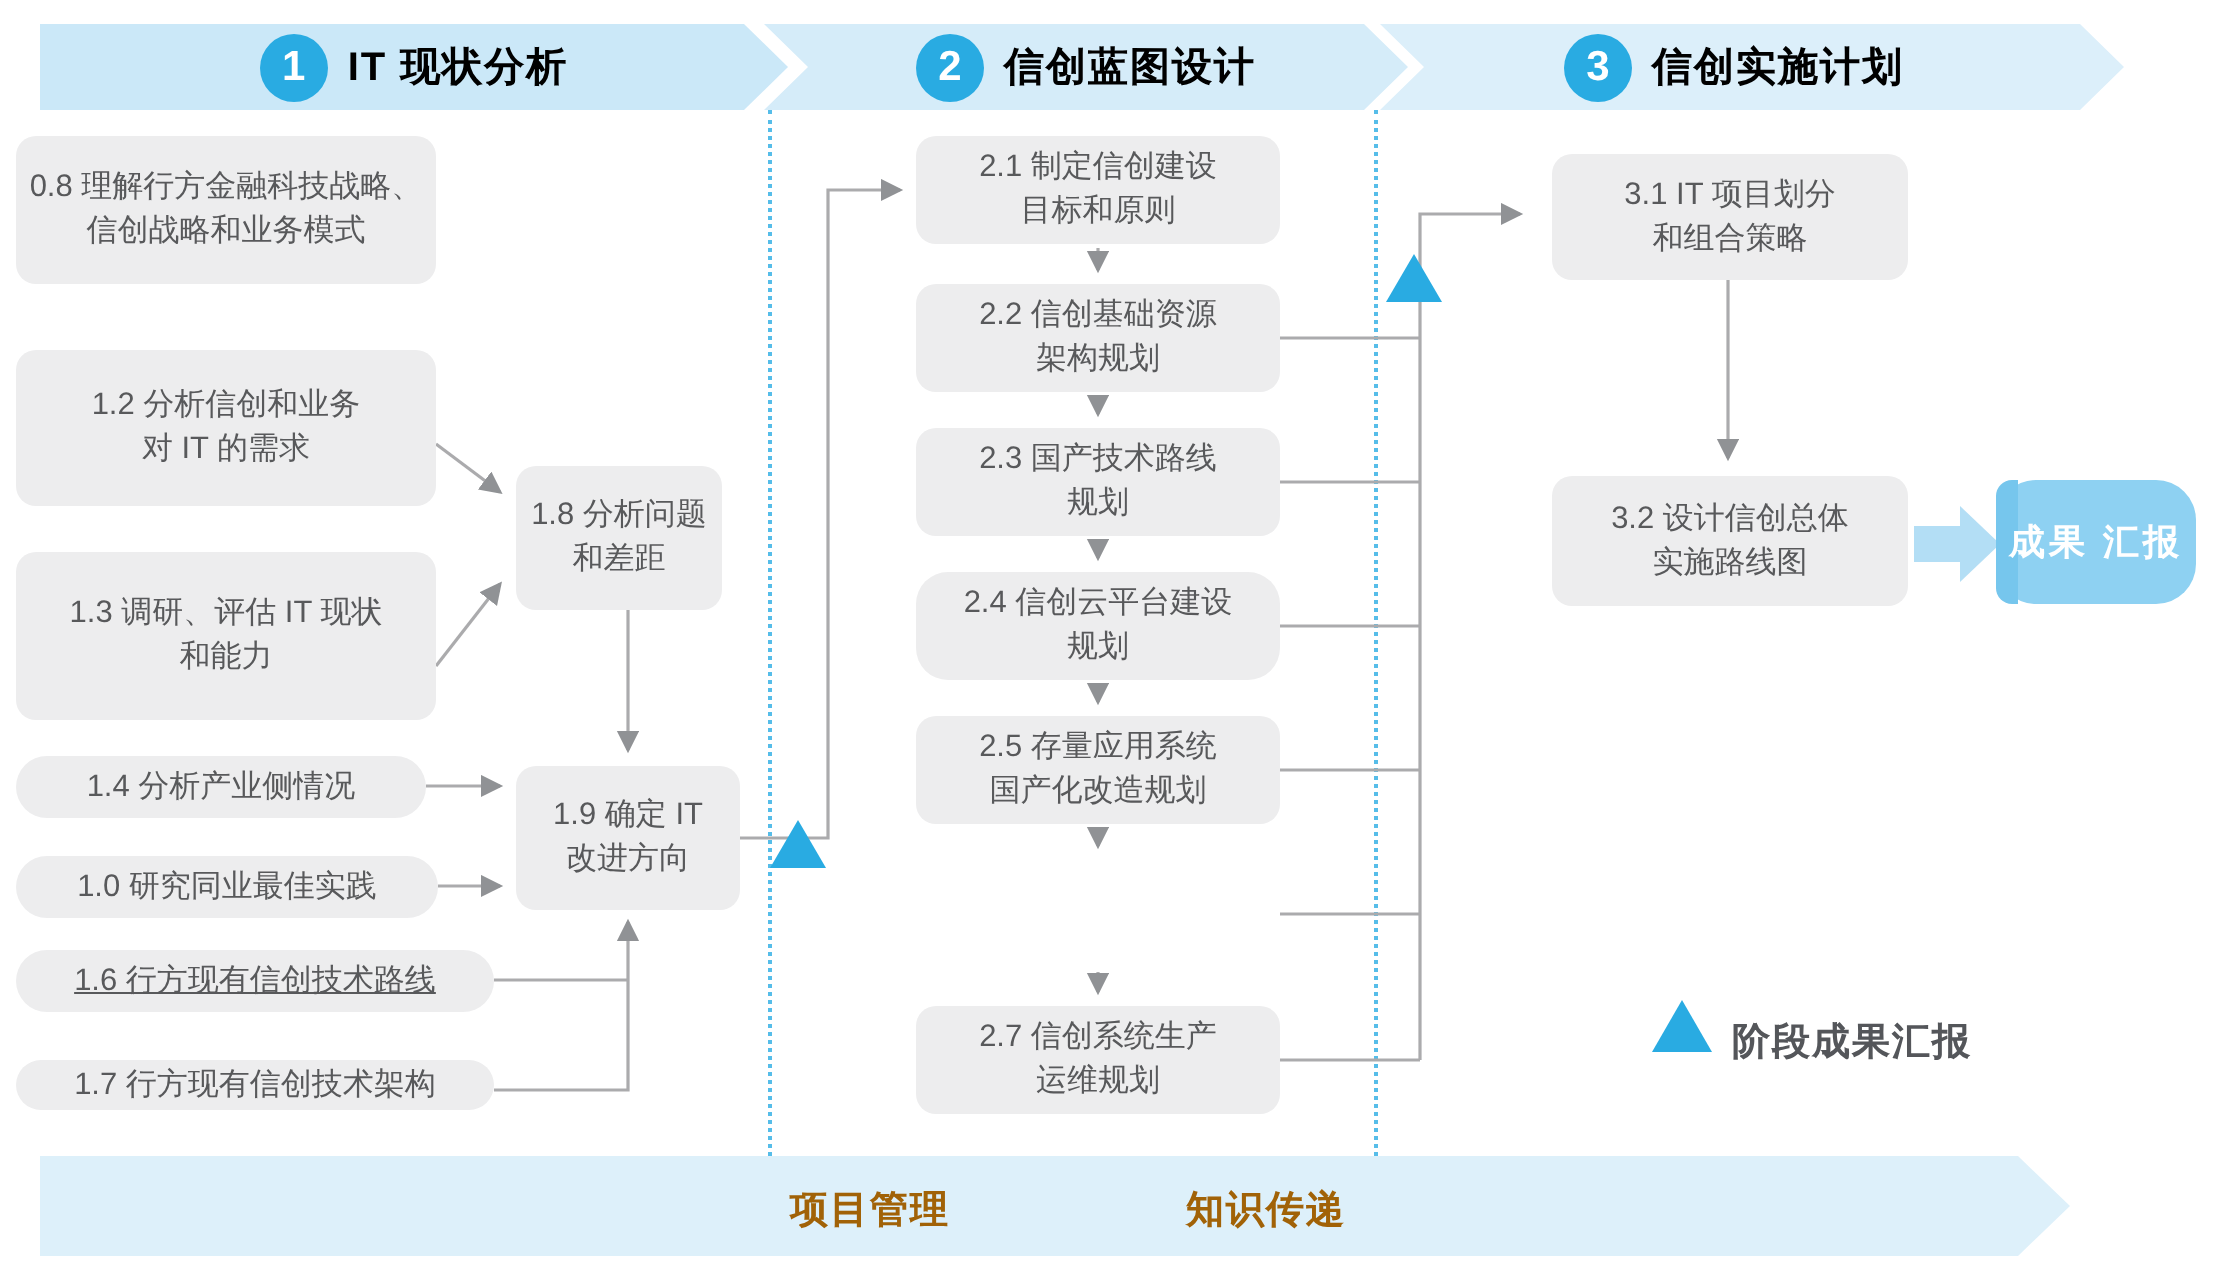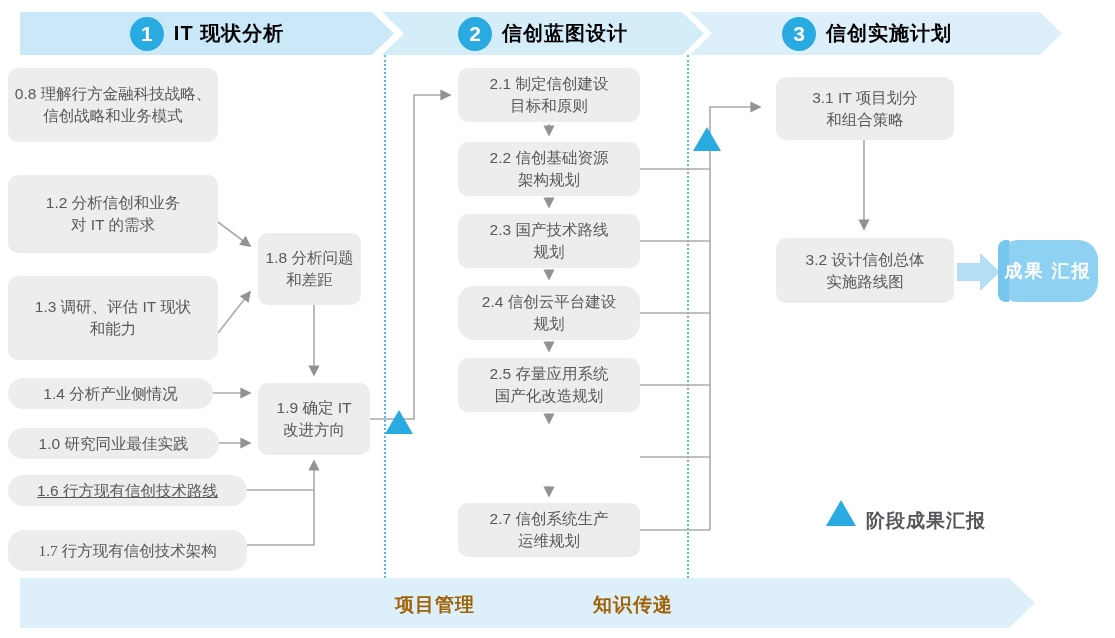--- a/index.html
+++ b/index.html
@@ -139,21 +139,21 @@
   </div>
   <div class="box pill" style="left:8px;top:378px;width:205px;height:31px;">
     <span class="bl">1.4 分析产业侧情况</span>
   </div>
   <div class="box pill" style="left:8px;top:428px;width:211px;height:31px;">
     <span class="bl">1.0 研究同业最佳实践</span>
   </div>
   <div class="box pill" style="left:8px;top:475px;width:239px;height:31px;text-decoration:underline;">
     <span class="bl">1.6 行方现有信创技术路线</span>
   </div>
-  <div class="box pill" style="left:8px;top:530px;width:239px;height:41px;font-family:Liberation Serif, serif;">
+  <div class="box pill" style="left:8px;top:530px;width:239px;height:25px;">
     <span class="bl">1.7 行方现有信创技术架构</span>
   </div>
   <div class="box" style="left:258px;top:233px;width:103px;height:72px;">
     <span class="bl">1.8 分析问题</span>
     <span class="bl">和差距</span>
   </div>
   <div class="box" style="left:258px;top:383px;width:112px;height:72px;">
     <span class="bl">1.9 确定 IT</span>
     <span class="bl">改进方向</span>
   </div>

